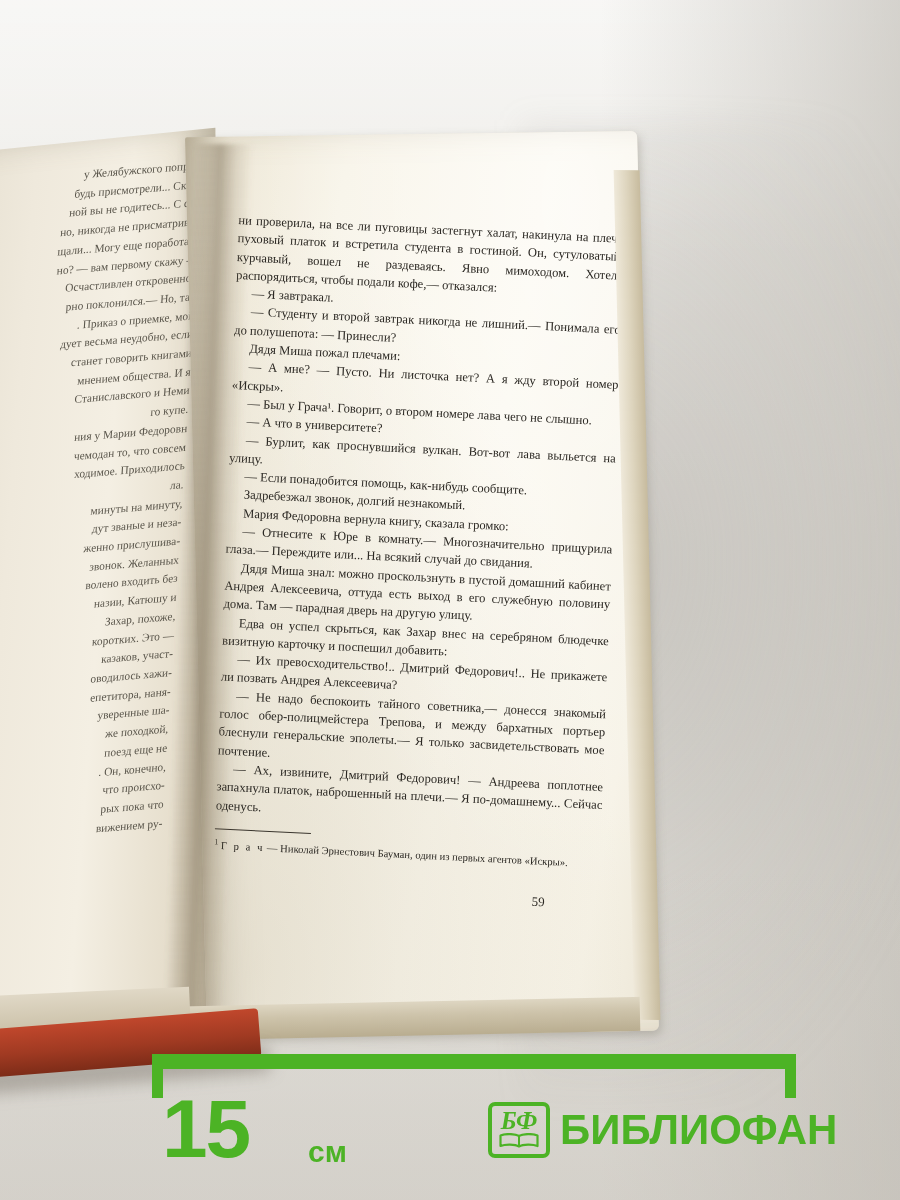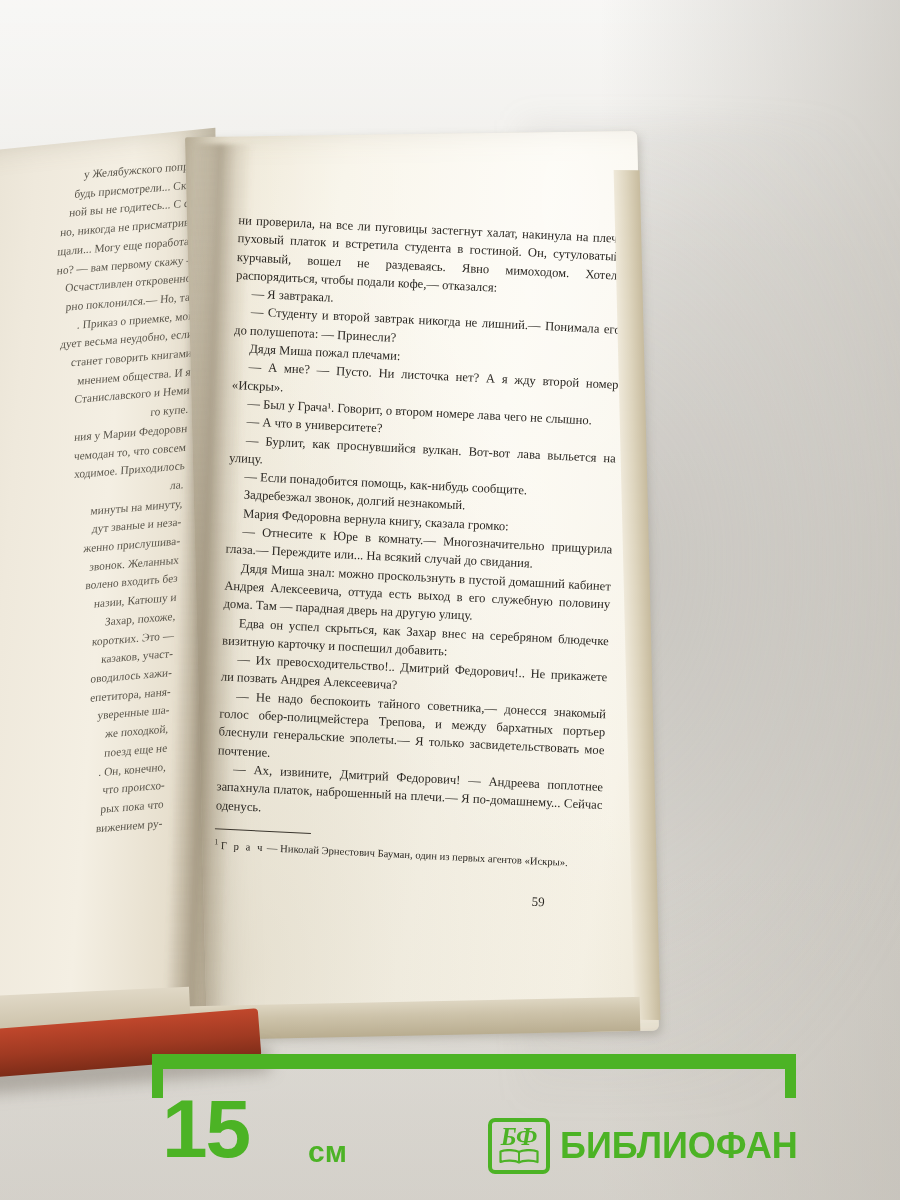--- a/index.html
+++ b/index.html
@@ -238,21 +238,20 @@
     font-family: "Liberation Sans", sans-serif;
     font-weight: bold;
     font-size: 30px;
   }
   .brand {
     position: absolute;
     left: 348px; top: 62px;
     display: flex;
     align-items: center;
     gap: 10px;
-    margin-top: 16px;
   }
   .brand-badge {
     width: 62px; height: 56px;
     border: 4px solid #4cb325;
     border-radius: 7px;
     position: relative;
     box-sizing: border-box;
   }
   .brand-badge .bf {
     position: absolute;
@@ -266,21 +265,21 @@
   }
   .brand-badge .book-glyph {
     position: absolute;
     left: 7px; bottom: 6px;
     width: 40px; height: 15px;
   }
   .brand-name {
     color: #4cb325;
     font-family: "Liberation Sans", sans-serif;
     font-weight: bold;
-    font-size: 36px;
+    font-size: 42px;
     letter-spacing: 0px;
   }
 </style>
 </head>
 <body>
 
 <div id="scene">
 
   <div class="bg-base"></div>
   <div class="bg-shade-top"></div>

